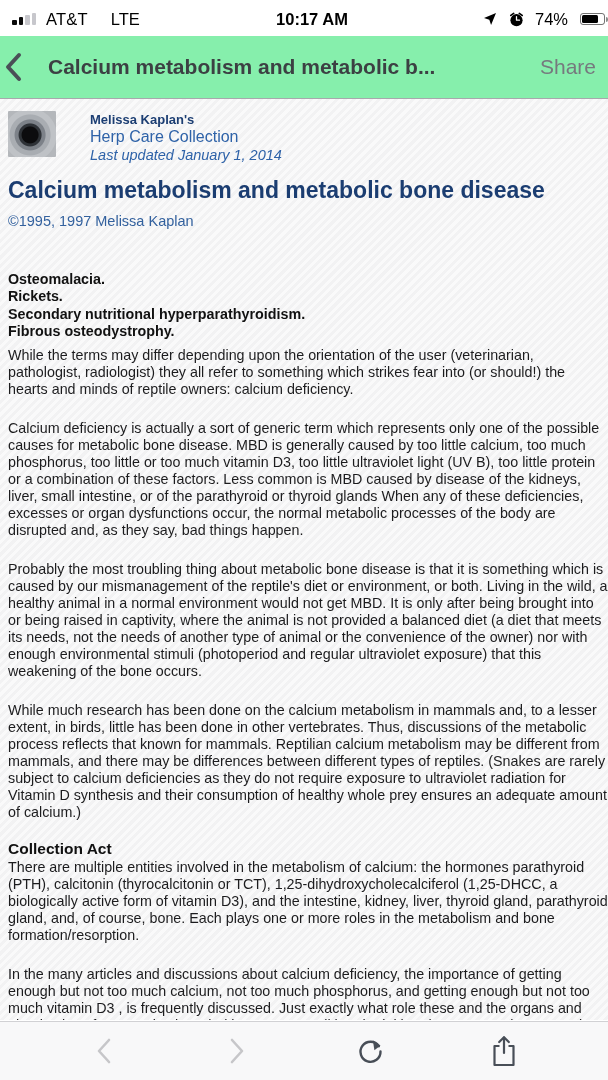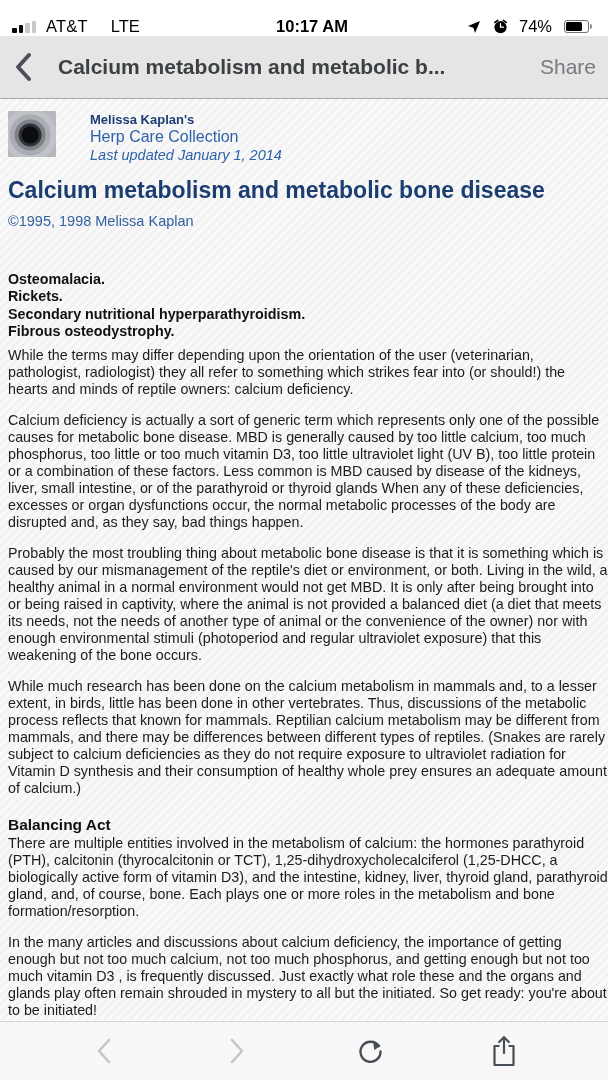--- a/index.html
+++ b/index.html
@@ -8,22 +8,22 @@
     font-family:"Liberation Sans", sans-serif;
     background:#ffffff;
     color:#1d1d1f;
     overflow:hidden;
     position:relative;
   }
 
   
   .status-bar {
     height:36px; background:#ffffff;
-    display:flex; align-items:flex-end;
-    padding:2px 16px 0 12px;
+    display:flex; align-items:center;
+    padding:2px 0 0 12px;
     position:relative;
     font-size:16.5px; color:#000;
   }
   .sb-left { display:flex; align-items:center; gap:7px; }
   .signal { display:flex; align-items:flex-end; gap:2px; height:12px; margin-right:3px; }
   .signal span { width:4.5px; border-radius:1px; background:#c7c7cc; display:block; }
   .signal span:nth-child(1){ height:5px;  background:#0a0a0a; }
   .signal span:nth-child(2){ height:8px;  background:#0a0a0a; }
   .signal span:nth-child(3){ height:10px; }
   .signal span:nth-child(4){ height:12px; }
@@ -41,23 +41,23 @@
     border-radius:3px; padding:1px; position:relative;
   }
   .battery-fill { height:100%; background:#000; border-radius:1.5px; }
   .battery-cap {
     width:2px; height:5px; background:rgba(0,0,0,.45);
     border-radius:0 2px 2px 0; margin-left:1px;
   }
 
   
   .nav-bar {
-    height:63px; background:#e5e5e5;
+    height:63px; background:#86efac;
     display:flex; align-items:center;
-    padding:0 12px 0 14px;
+    padding:0 12px 0 4px;
     border-bottom:1.5px solid #a8a8ad;
   }
   .nav-back { width:34px; display:flex; align-items:center; cursor:pointer; flex:0 0 auto; }
   .nav-title {
     font-size:21px; font-weight:700; color:#3c4043;
     white-space:nowrap; overflow:hidden;
     margin-left:10px; flex:1 1 auto;
   }
   .nav-share {
     font-size:21px; color:#76797e; margin-left:10px;
@@ -81,21 +81,21 @@
   .masthead-text { margin-left:34px; padding-top:1px; }
   .mast-owner { font-size:13px; font-weight:700; color:#1c3e73; line-height:15px; }
   .mast-site  { font-size:16px; color:#2e62a8; line-height:19px; cursor:pointer; }
   .mast-updated { font-size:14.5px; font-style:italic; color:#2e62a8; line-height:18px; }
   .page-title {
     margin-top:14px;
     font-size:23px; font-weight:700; color:#1b3d71; line-height:24px;
   }
   .copyright { margin-top:11px; font-size:14.5px; color:#33619e; }
   .disease-list { margin-top:41px; font-weight:700; color:#111; line-height:17.4px; }
-  .para { margin-top:14px; color:#1c1c1e; }
+  .para { margin-top:22px; color:#1c1c1e; }
   .para:first-of-type { margin-top:6px; }
   .section-heading {
     margin-top:18px; font-size:15.5px; font-weight:700; color:#111; line-height:19px;
   }
   .section-heading + .para { margin-top:1px; }
 
   
   .toolbar {
     position:absolute; left:0; right:0; bottom:0; height:59px;
     background:#f8f8f9; border-top:1px solid #d1d1d4;
@@ -155,35 +155,35 @@
     <div class="logo"></div>
     <div class="masthead-text">
       <div class="mast-owner">Melissa Kaplan's</div>
       <div class="mast-site">Herp Care Collection</div>
       <div class="mast-updated">Last updated January 1, 2014</div>
     </div>
   </div>
 
   <h1 class="page-title">Calcium metabolism and metabolic bone disease</h1>
 
-  <div class="copyright">©1995, 1998 Melissa Kaplan</div>
+  <div class="copyright">©1995, 1997 Melissa Kaplan</div>
 
   <div class="disease-list">
     <div>Osteomalacia.</div>
     <div>Rickets.</div>
     <div>Secondary nutritional hyperparathyroidism.</div>
     <div>Fibrous osteodystrophy.</div>
   </div>
 
   <p class="para">While the terms may differ depending upon the orientation of the user (veterinarian, pathologist, radiologist) they all refer to something which strikes fear into (or should!) the hearts and minds of reptile owners: calcium deficiency.</p>
   <p class="para">Calcium deficiency is actually a sort of generic term which represents only one of the possible causes for metabolic bone disease. MBD is generally caused by too little calcium, too much phosphorus, too little or too much vitamin D3, too little ultraviolet light (UV B), too little protein or a combination of these factors. Less common is MBD caused by disease of the kidneys, liver, small intestine, or of the parathyroid or thyroid glands When any of these deficiencies, excesses or organ dysfunctions occur, the normal metabolic processes of the body are disrupted and, as they say, bad things happen.</p>
   <p class="para">Probably the most troubling thing about metabolic bone disease is that it is something which is caused by our mismanagement of the reptile's diet or environment, or both. Living in the wild, a healthy animal in a normal environment would not get MBD. It is only after being brought into or being raised in captivity, where the animal is not provided a balanced diet (a diet that meets its needs, not the needs of another type of animal or the convenience of the owner) nor with enough environmental stimuli (photoperiod and regular ultraviolet exposure) that this weakening of the bone occurs.</p>
   <p class="para">While much research has been done on the calcium metabolism in mammals and, to a lesser extent, in birds, little has been done in other vertebrates. Thus, discussions of the metabolic process reflects that known for mammals. Reptilian calcium metabolism may be different from mammals, and there may be differences between different types of reptiles. (Snakes are rarely subject to calcium deficiencies as they do not require exposure to ultraviolet radiation for Vitamin D synthesis and their consumption of healthy whole prey ensures an adequate amount of calcium.)</p>
 
-  <h2 class="section-heading">Balancing Act</h2>
+  <h2 class="section-heading">Collection Act</h2>
   <p class="para">There are multiple entities involved in the metabolism of calcium: the hormones parathyroid (PTH), calcitonin (thyrocalcitonin or TCT), 1,25-dihydroxycholecalciferol (1,25-DHCC, a biologically active form of vitamin D3), and the intestine, kidney, liver, thyroid gland, parathyroid gland, and, of course, bone. Each plays one or more roles in the metabolism and bone formation/resorption.</p>
   <p class="para">In the many articles and discussions about calcium deficiency, the importance of getting enough but not too much calcium, not too much phosphorus, and getting enough but not too much vitamin D3 , is frequently discussed. Just exactly what role these and the organs and glands play often remain shrouded in mystery to all but the initiated. So get ready: you're about to be initiated!</p>
 
 </div>
 
 <div class="toolbar">
   <div class="tb-btn disabled">
     <svg width="15" height="26" viewBox="0 0 15 26">
       <path d="M13 2 L3 13 L13 24" fill="none" stroke="#c6c6c9" stroke-width="2.6" stroke-linecap="round" stroke-linejoin="round"></path>
     </svg>

